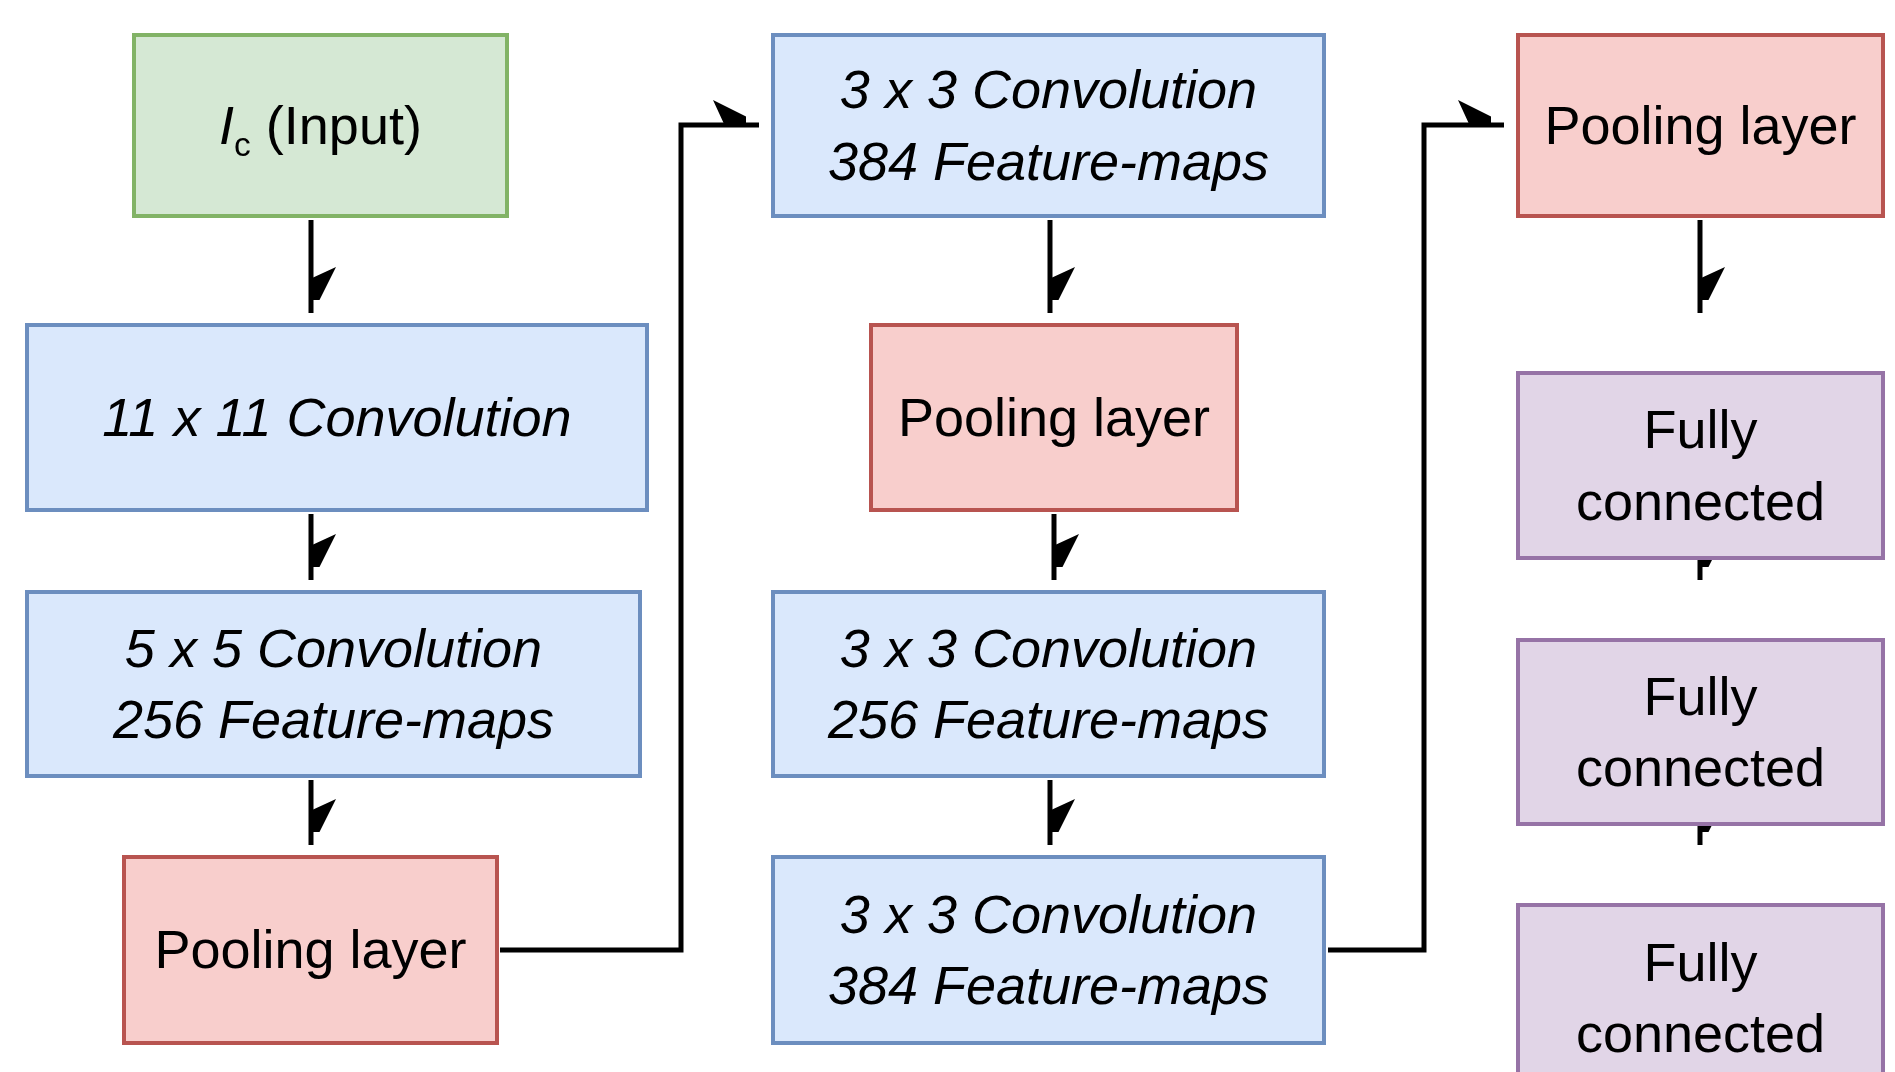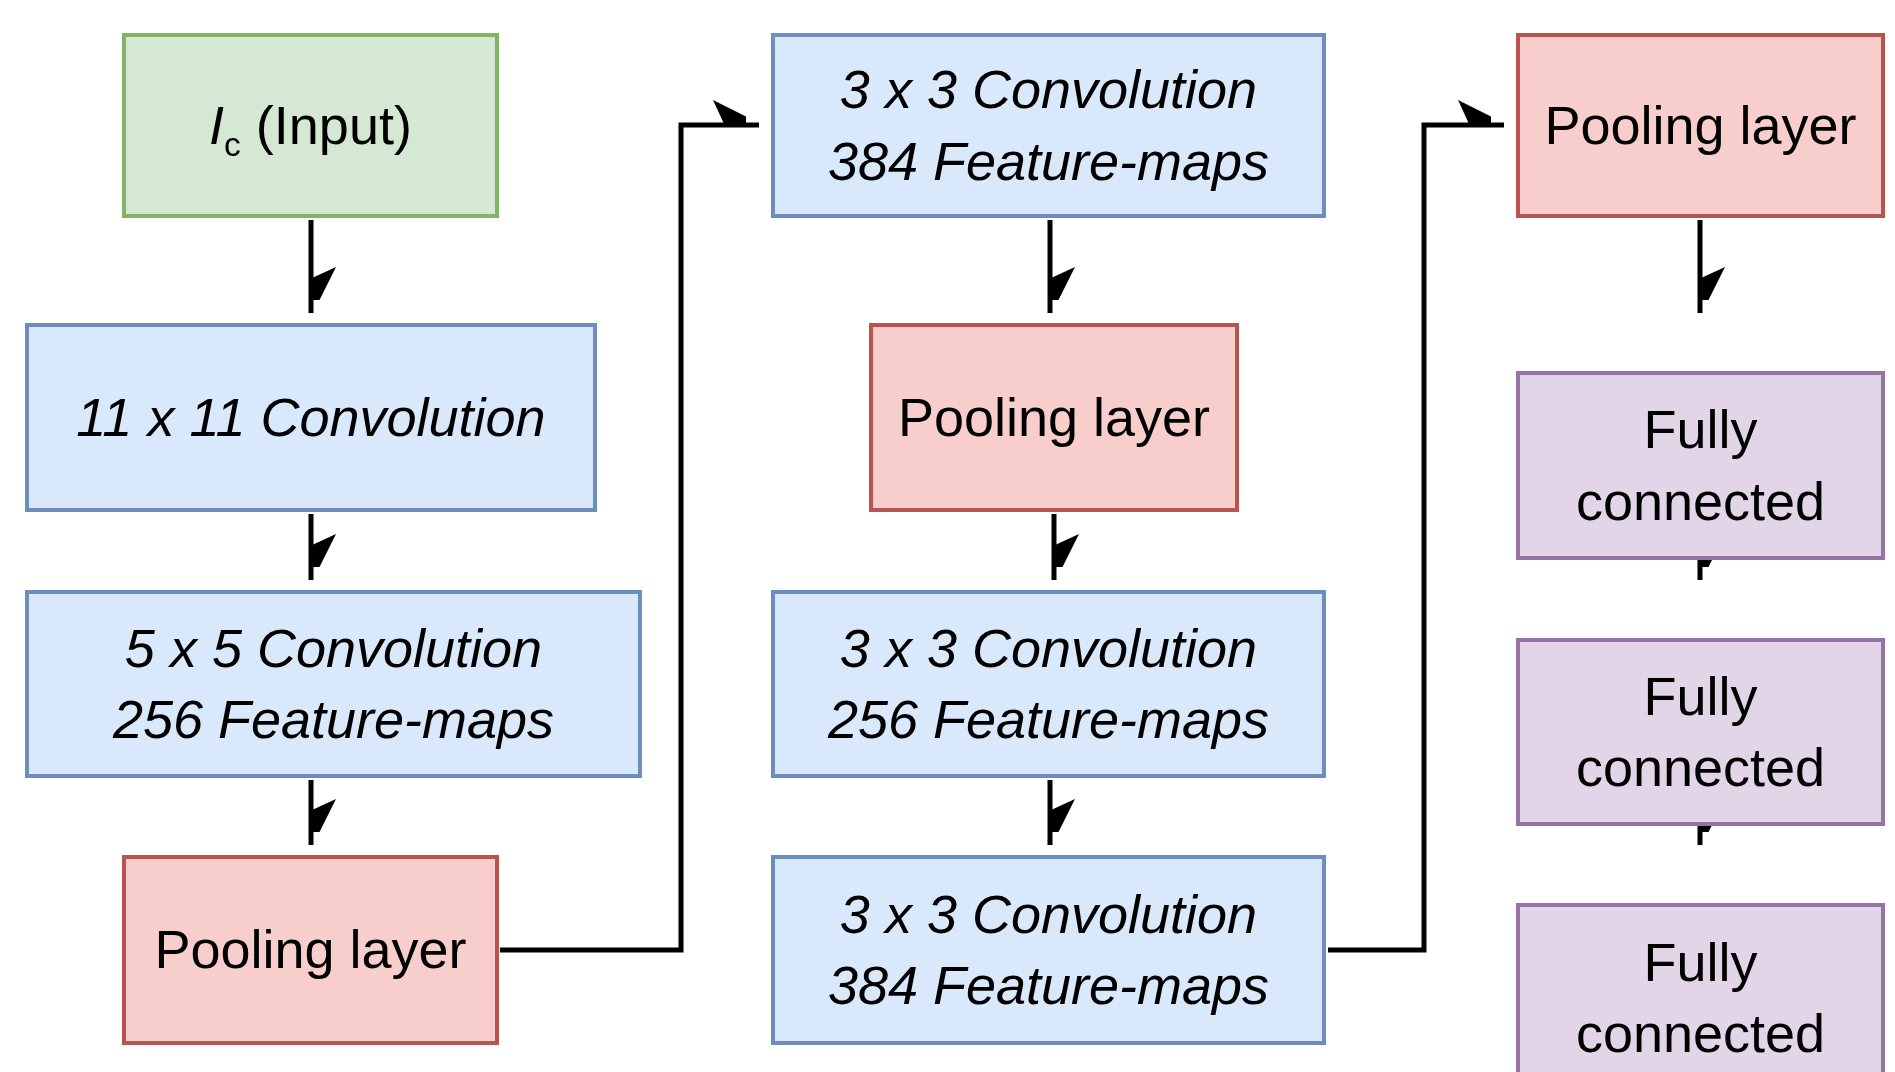--- a/index.html
+++ b/index.html
@@ -54,22 +54,22 @@
     margin-top: 48px;
   }
   .node .line { display: block; }
   .input-symbol { font-style: italic; }
   .input-sub {
     font-size: 0.62em;
     vertical-align: sub;
     line-height: 0;
   }
   
-  #n-input { left: 122px; top: 33px;  width: 377px; height: 185px; }
-  #n-conv1 { left: 25px;  top: 323px; width: 572px; height: 189px; text-align: right; }
+  #n-input { left: 132px; top: 33px;  width: 377px; height: 185px; }
+  #n-conv1 { left: 25px;  top: 323px; width: 624px; height: 189px; text-align: right; }
   #n-conv2 { left: 25px;  top: 590px; width: 617px; height: 188px; }
   #n-pool1 { left: 122px; top: 855px; width: 377px; height: 190px; }
   #n-conv3 { left: 771px; top: 33px;  width: 555px; height: 185px; }
   #n-pool2 { left: 869px; top: 323px; width: 370px; height: 189px; }
   #n-conv4 { left: 771px; top: 590px; width: 555px; height: 188px; }
   #n-conv5 { left: 771px; top: 855px; width: 555px; height: 190px; }
   #n-pool3 { left: 1516px; top: 33px;  width: 369px; height: 185px; }
   #n-fc1   { left: 1516px; top: 323px; width: 369px; height: 189px; }
   #n-fc2   { left: 1516px; top: 590px; width: 369px; height: 188px; }
   #n-fc3   { left: 1516px; top: 855px; width: 369px; height: 190px; }

